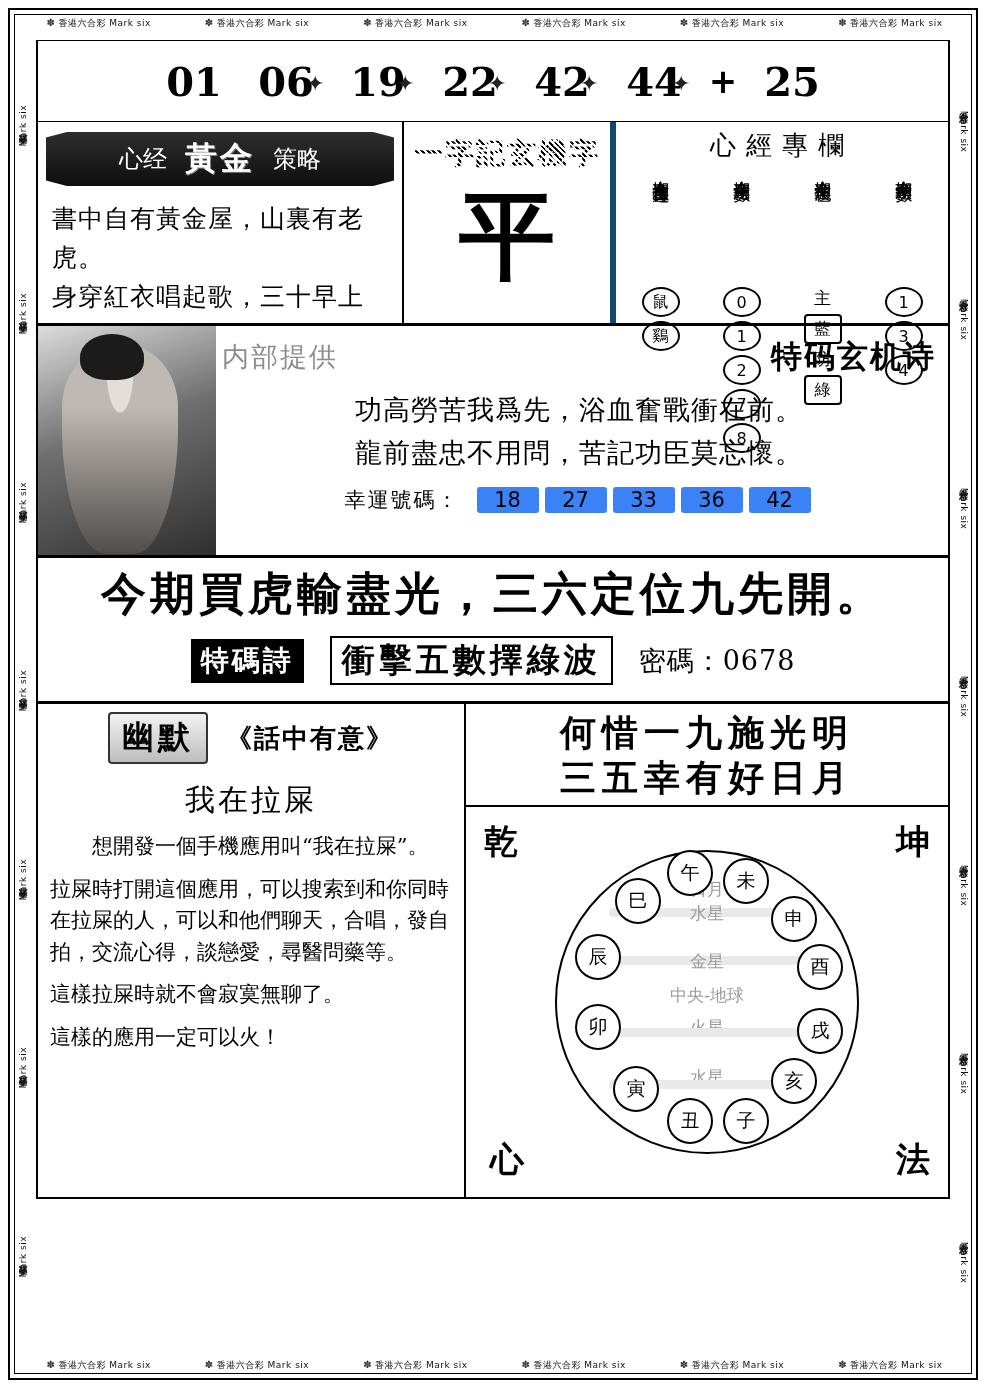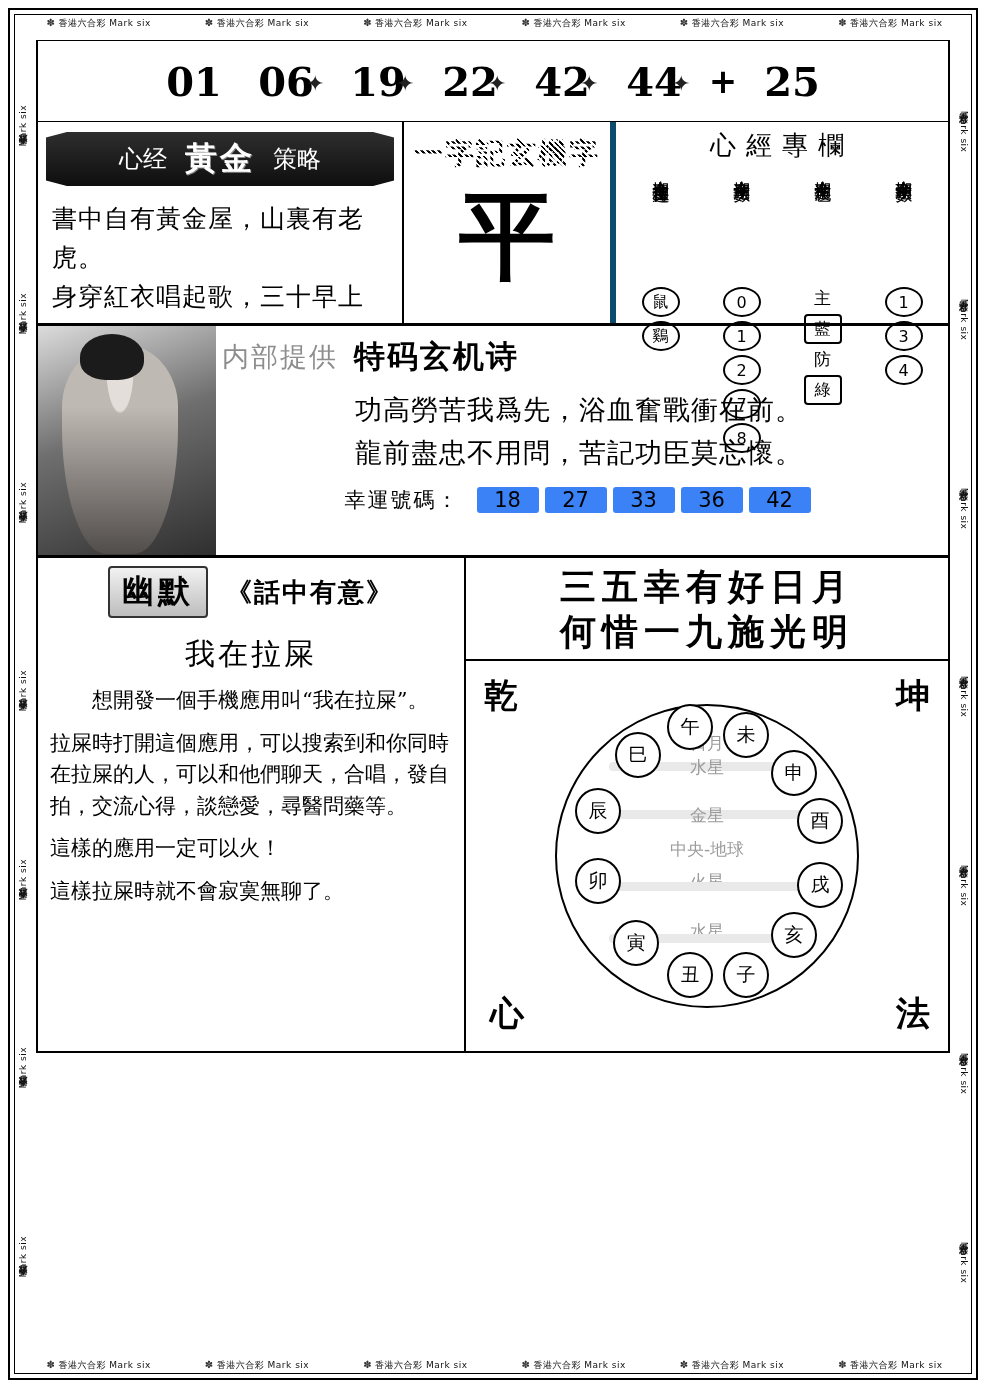--- a/index.html
+++ b/index.html
@@ -137,21 +137,21 @@
       radial-gradient(ellipse at 50% 12%, #e3ded9 0 16%, transparent 17%),
       linear-gradient(180deg,#bfb9b3 0 30%,#8f8a86 60%,#514d4a 100%);
     border-radius:48% 48% 38% 38%/30% 30% 60% 60%;
     filter:blur(.4px);
   }
   .photo .hair{
     position:absolute;left:42px;top:8px;width:64px;height:46px;background:#1b1b1b;
     border-radius:50% 50% 40% 40%;
   }
   .poem-b{flex:1;padding:6px 12px 6px 6px;box-sizing:border-box;}
-  .poem-b-head{display:flex;align-items:center;justify-content:flex-start;gap:16px;margin-top:4px;}
+  .poem-b-head{display:flex;align-items:center;justify-content:space-between;gap:16px;margin-top:4px;}
   .head-left{font-size:27px;color:#8d8d8d;font-family:"DejaVu Serif",serif;letter-spacing:2px;}
   .head-right{font-size:31px;font-weight:bold;font-family:"DejaVu Serif",serif;letter-spacing:2px;}
   .poem-b-lines{
     font-family:"DejaVu Serif","Liberation Serif",serif;
     font-size:27px;line-height:1.6;text-align:center;margin-top:10px;letter-spacing:1px;
   }
   .lucky{display:flex;align-items:center;justify-content:center;gap:0;margin-top:12px;}
   .lucky-label{font-size:21px;letter-spacing:2px;font-family:"DejaVu Serif",serif;margin-right:14px;}
   .lucky-num{
     font-size:21px;width:62px;text-align:center;
@@ -369,41 +369,49 @@
           <span class="lucky-label">幸運號碼：</span>
           <span class="lucky-num">18</span>
           <span class="lucky-num">27</span>
           <span class="lucky-num">33</span>
           <span class="lucky-num">36</span>
           <span class="lucky-num">42</span>
         </div>
       </div>
     </div>
 
+    <div class="row-c">
+      <div class="bigline">今期買虎輸盡光，三六定位九先開。</div>
+      <div class="code-row">
+        <span class="tag">特碼詩</span>
+        <span class="code-phrase">衝擊五數擇綠波</span>
+        <span class="pwd"><span>密碼：</span><span>0678</span></span>
+      </div>
+    </div>
 
     <div class="row-d">
 
       <div class="joke">
         <div class="joke-head">
           <span class="joke-badge">幽默</span>
           <span class="joke-sub">《話中有意》</span>
         </div>
         <div class="joke-title">我在拉屎</div>
         <div class="joke-body">
           <p class="ind">想開發一個手機應用叫“我在拉屎”。</p>
           <p>拉屎時打開這個應用，可以搜索到和你同時在拉屎的人，可以和他們聊天，合唱，發自拍，交流心得，談戀愛，尋醫問藥等。</p>
+          <p>這樣拉屎時就不會寂寞無聊了。</p>
           <p>這樣的應用一定可以火！</p>
-          <p>這樣拉屎時就不會寂寞無聊了。</p>
         </div>
       </div>
 
       <div class="right-col">
         <div class="couplet">
+          <div>何惜一九施光明</div>
           <div>三五幸有好日月</div>
-          <div>何惜一九施光明</div>
         </div>
 
         <div class="wheel-box">
           <span class="corner c-tl">乾</span>
           <span class="corner c-tr">坤</span>
           <span class="corner c-bl">心</span>
           <span class="corner c-br">法</span>
 
           <div class="wheel">
             <div class="inner-label" style="top:26px">日月</div>

